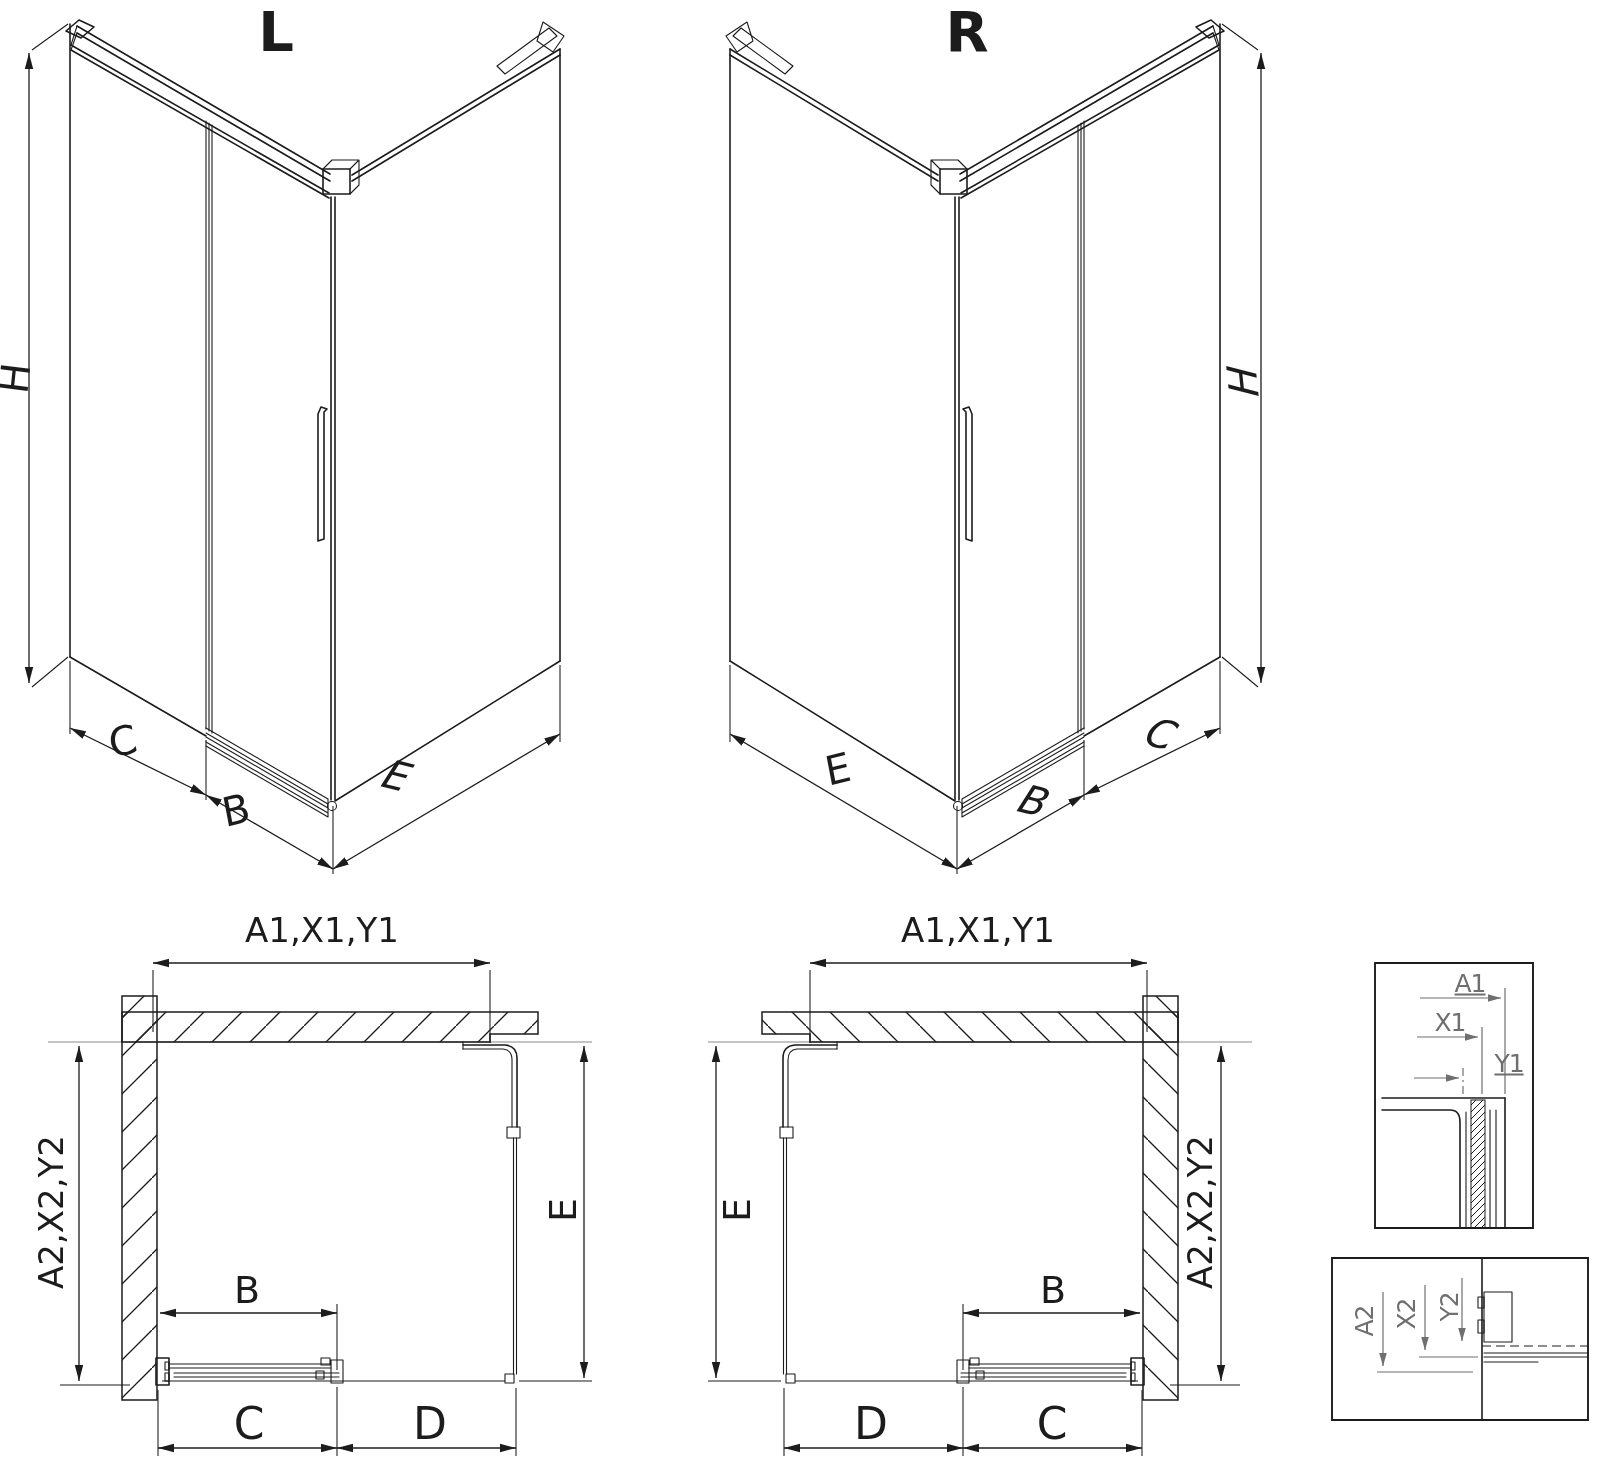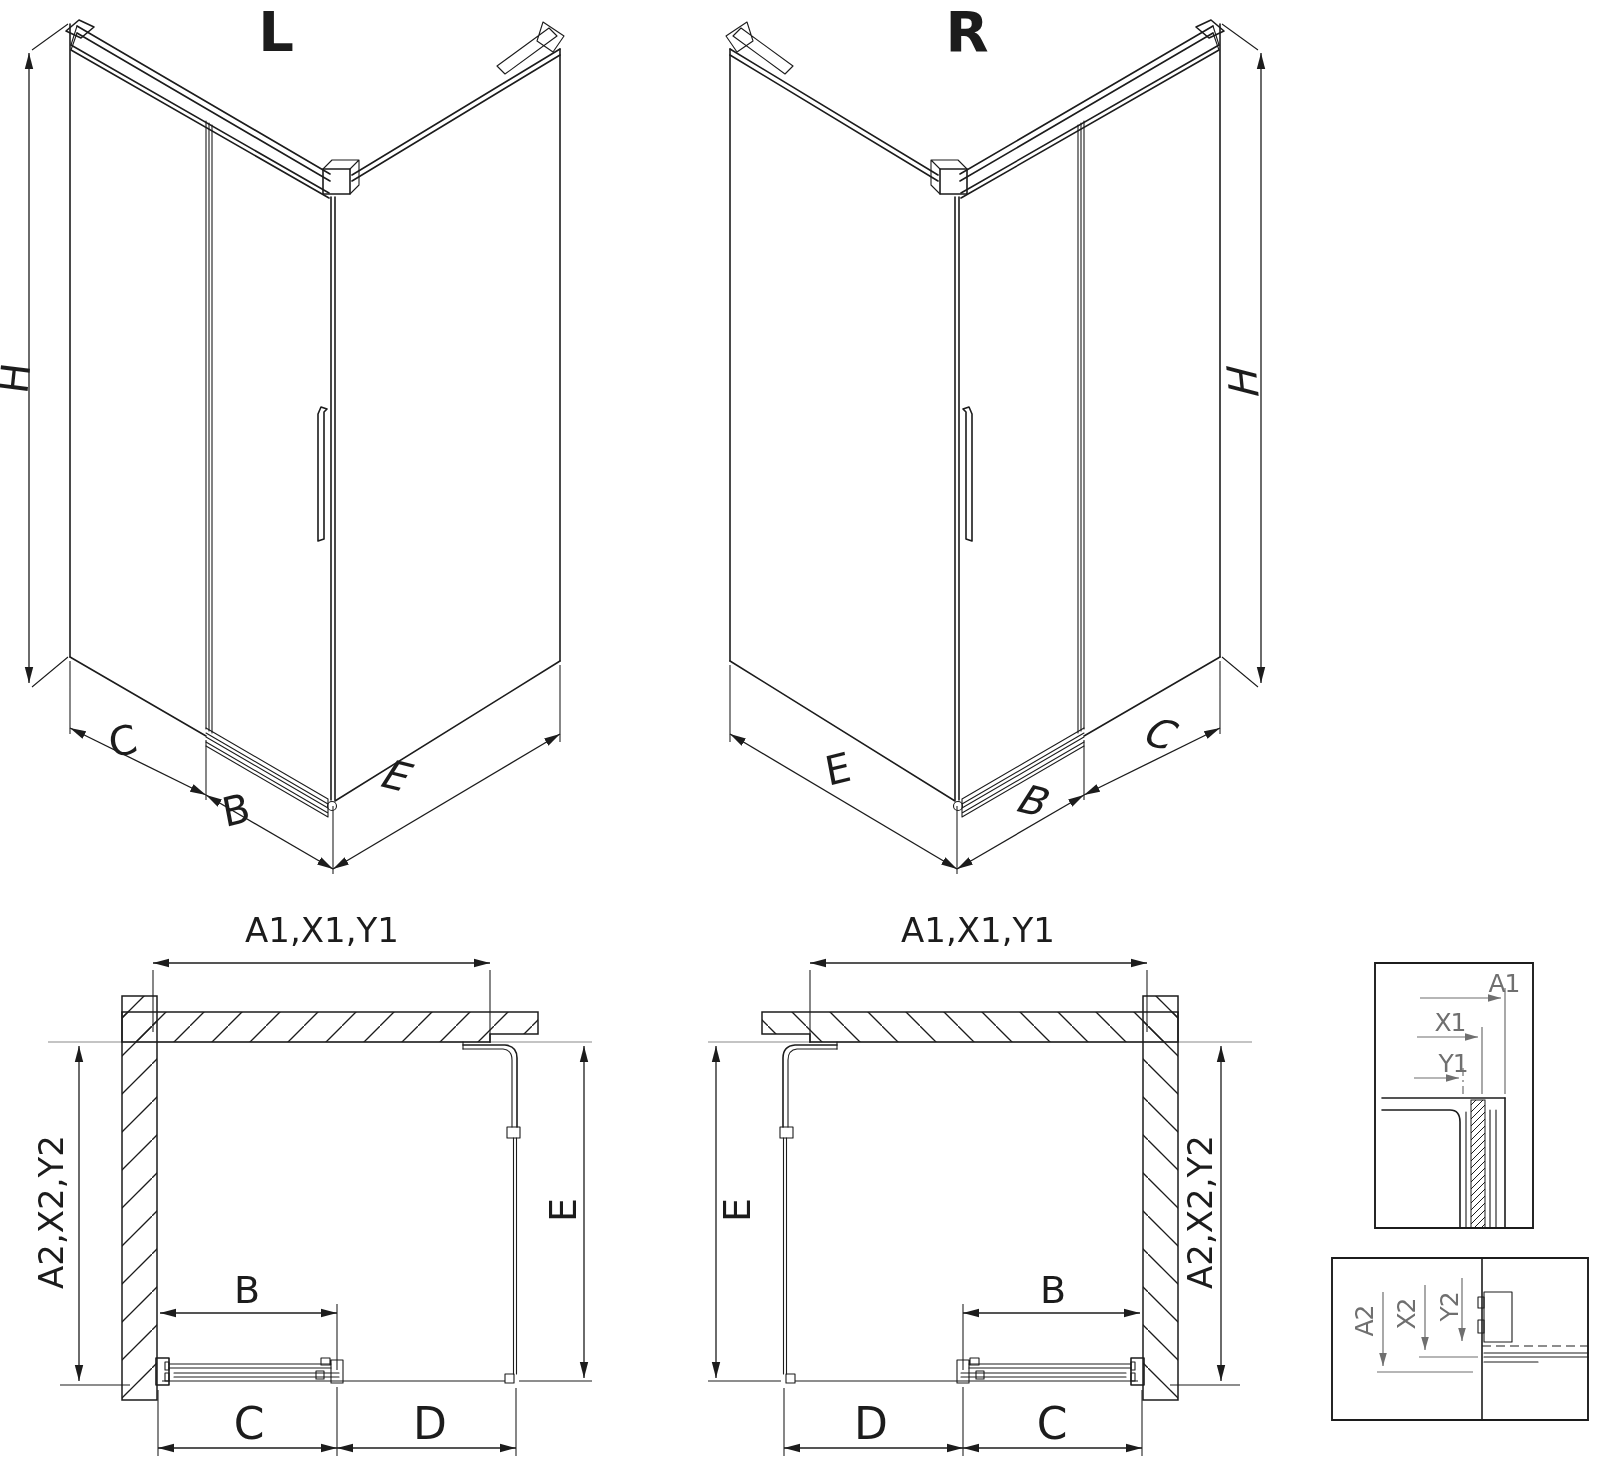--- a/index.html
+++ b/index.html
@@ -177,20 +177,20 @@
 <div class="lbl plCD" style="left:249px;top:1424px;">C</div>
 <div class="lbl plCD" style="left:430px;top:1424px;">D</div>
 
 <div class="lbl pl" style="left:978px;top:930px;">A1,X1,Y1</div>
 <div class="lbl plB rot90" style="left:737px;top:1210px;">E</div>
 <div class="lbl plB" style="left:1053px;top:1290px;">B</div>
 <div class="lbl pl rot90" style="left:1200px;top:1212px;">A2,X2,Y2</div>
 <div class="lbl plCD" style="left:871px;top:1424px;">D</div>
 <div class="lbl plCD" style="left:1052px;top:1424px;">C</div>
 
-<div class="lbl det" style="left:1504px;top:983px;">A1</div>
+<div class="lbl det" style="left:1470px;top:983px;text-decoration:underline;">A1</div>
 <div class="lbl det" style="left:1450px;top:1022px;">X1</div>
-<div class="lbl det" style="left:1453px;top:1063px;">Y1</div>
+<div class="lbl det" style="left:1509px;top:1063px;text-decoration:underline;">Y1</div>
 <div class="lbl det detR" style="left:1364px;top:1321px;">A2</div>
 <div class="lbl det detR" style="left:1406px;top:1314px;">X2</div>
 <div class="lbl det detR" style="left:1449px;top:1307px;">Y2</div>
 
 </div>
 
 </body></html>

